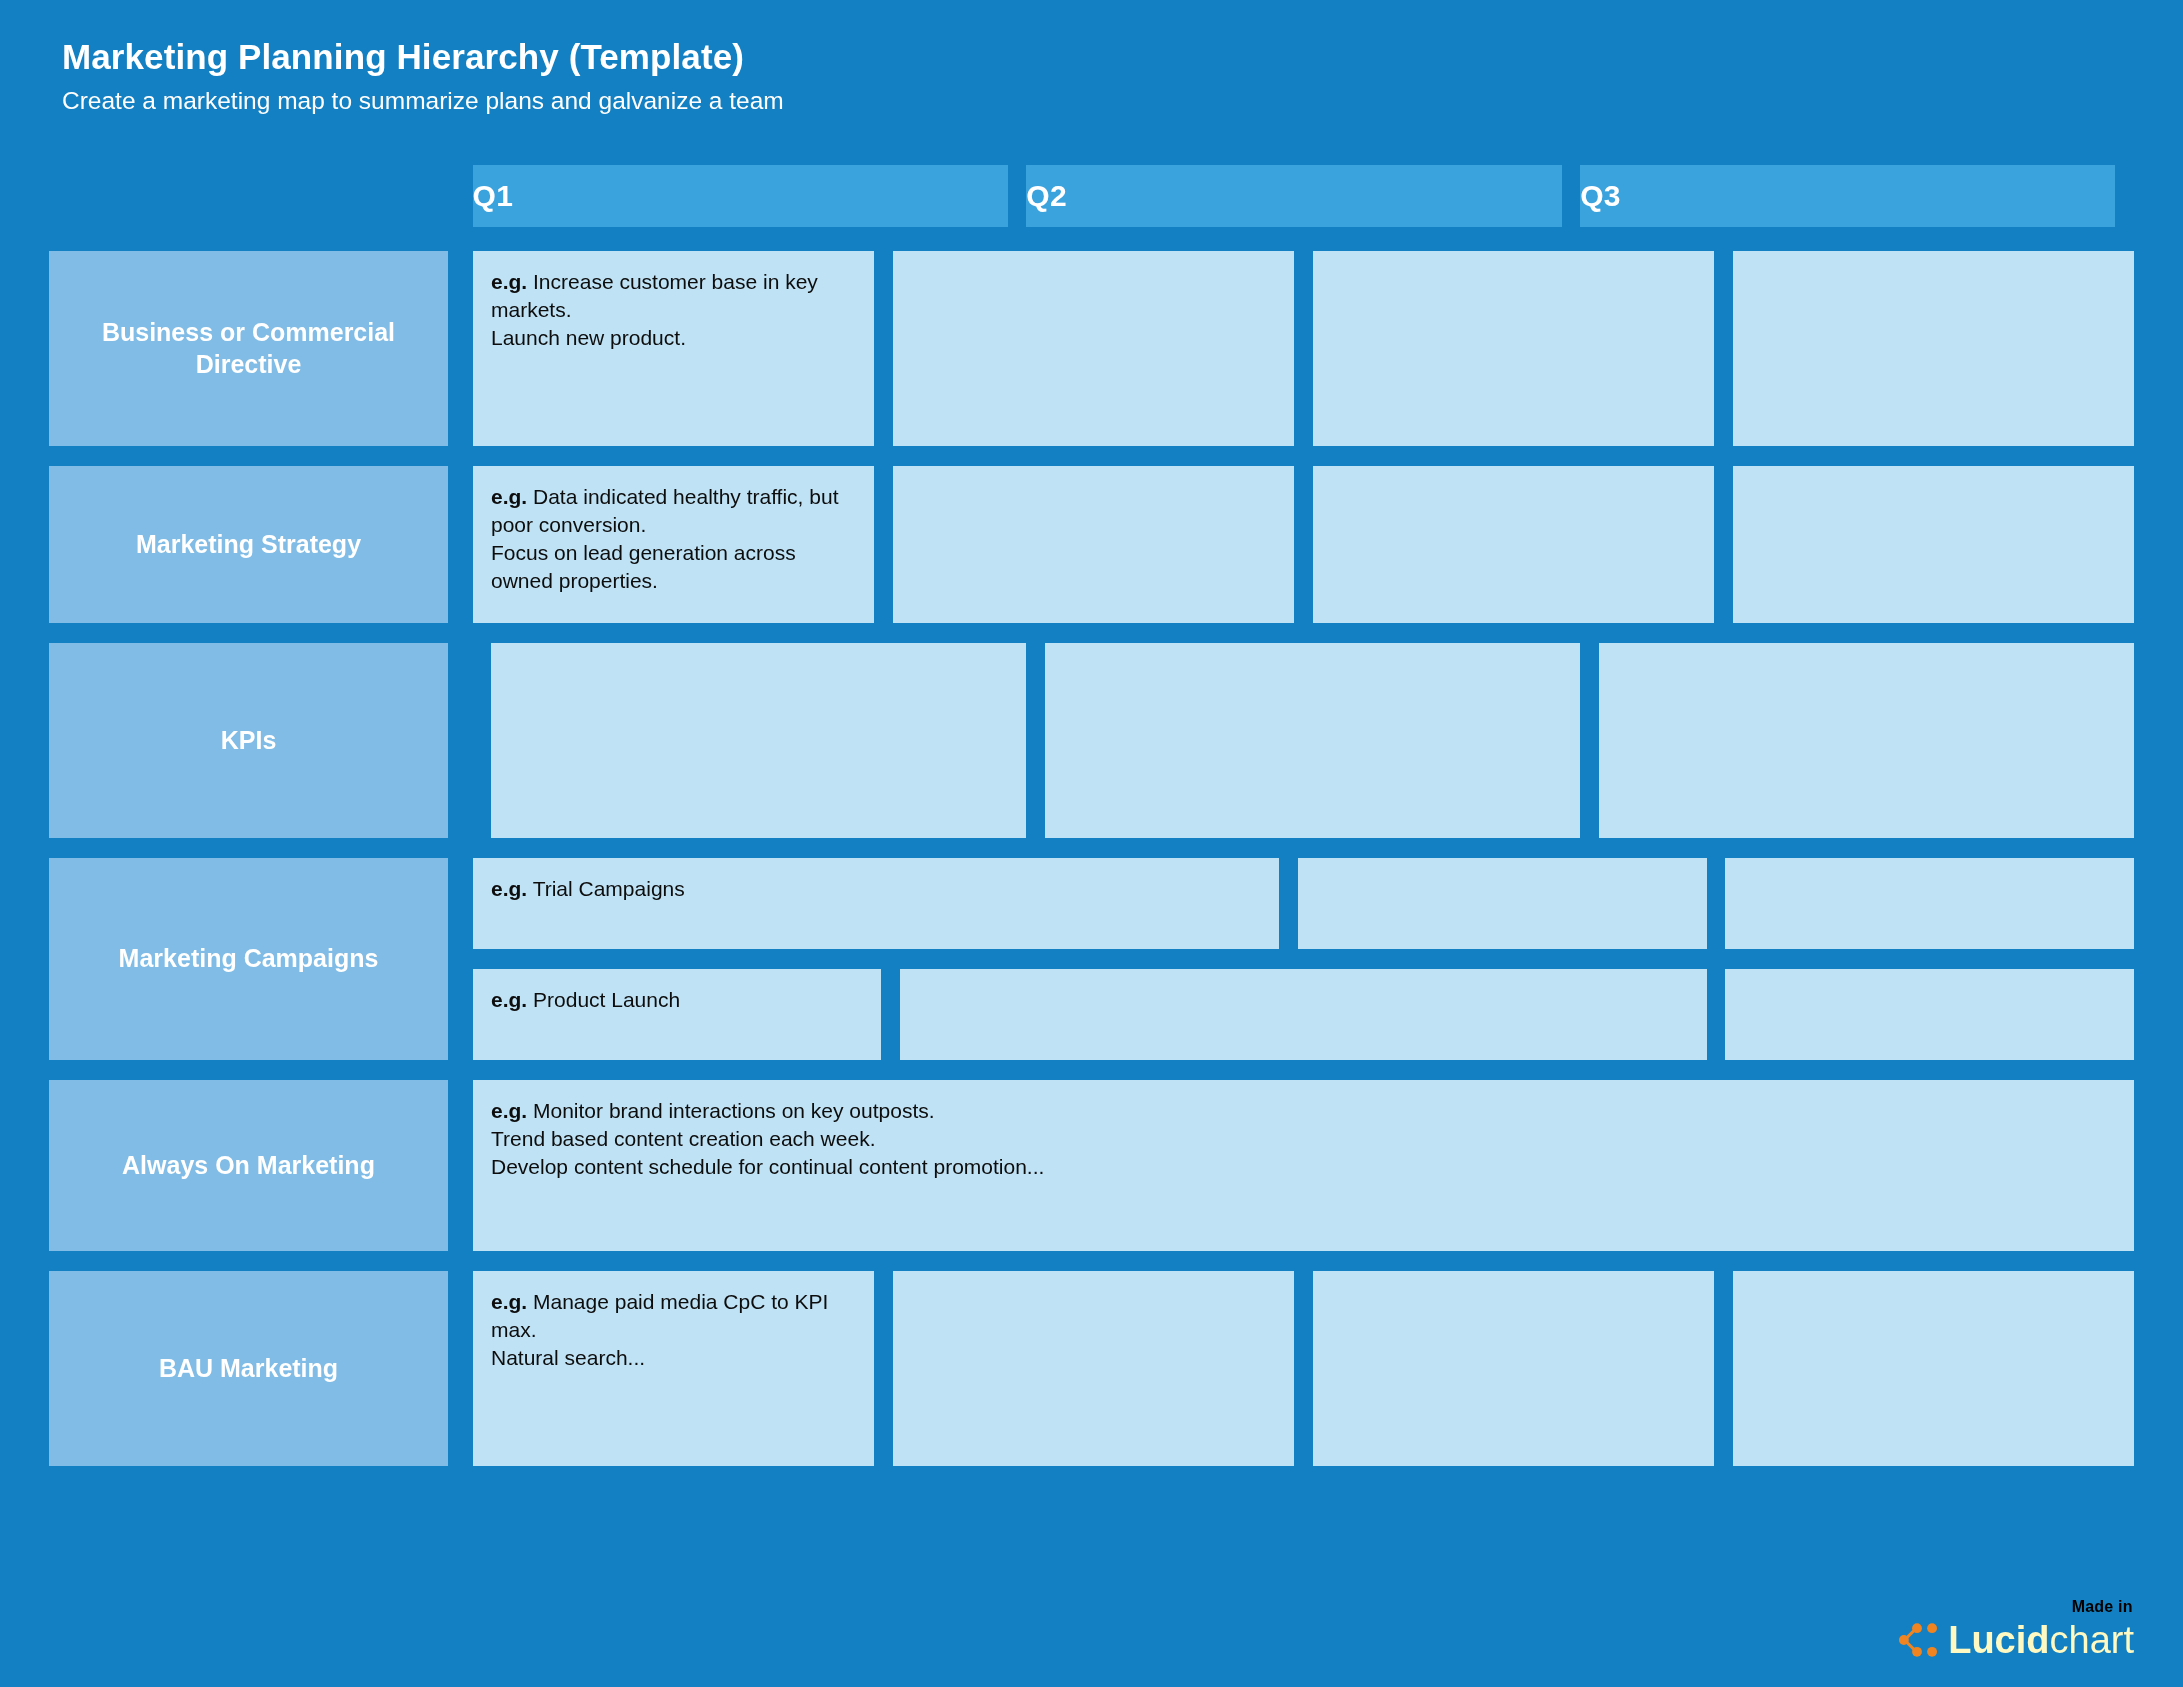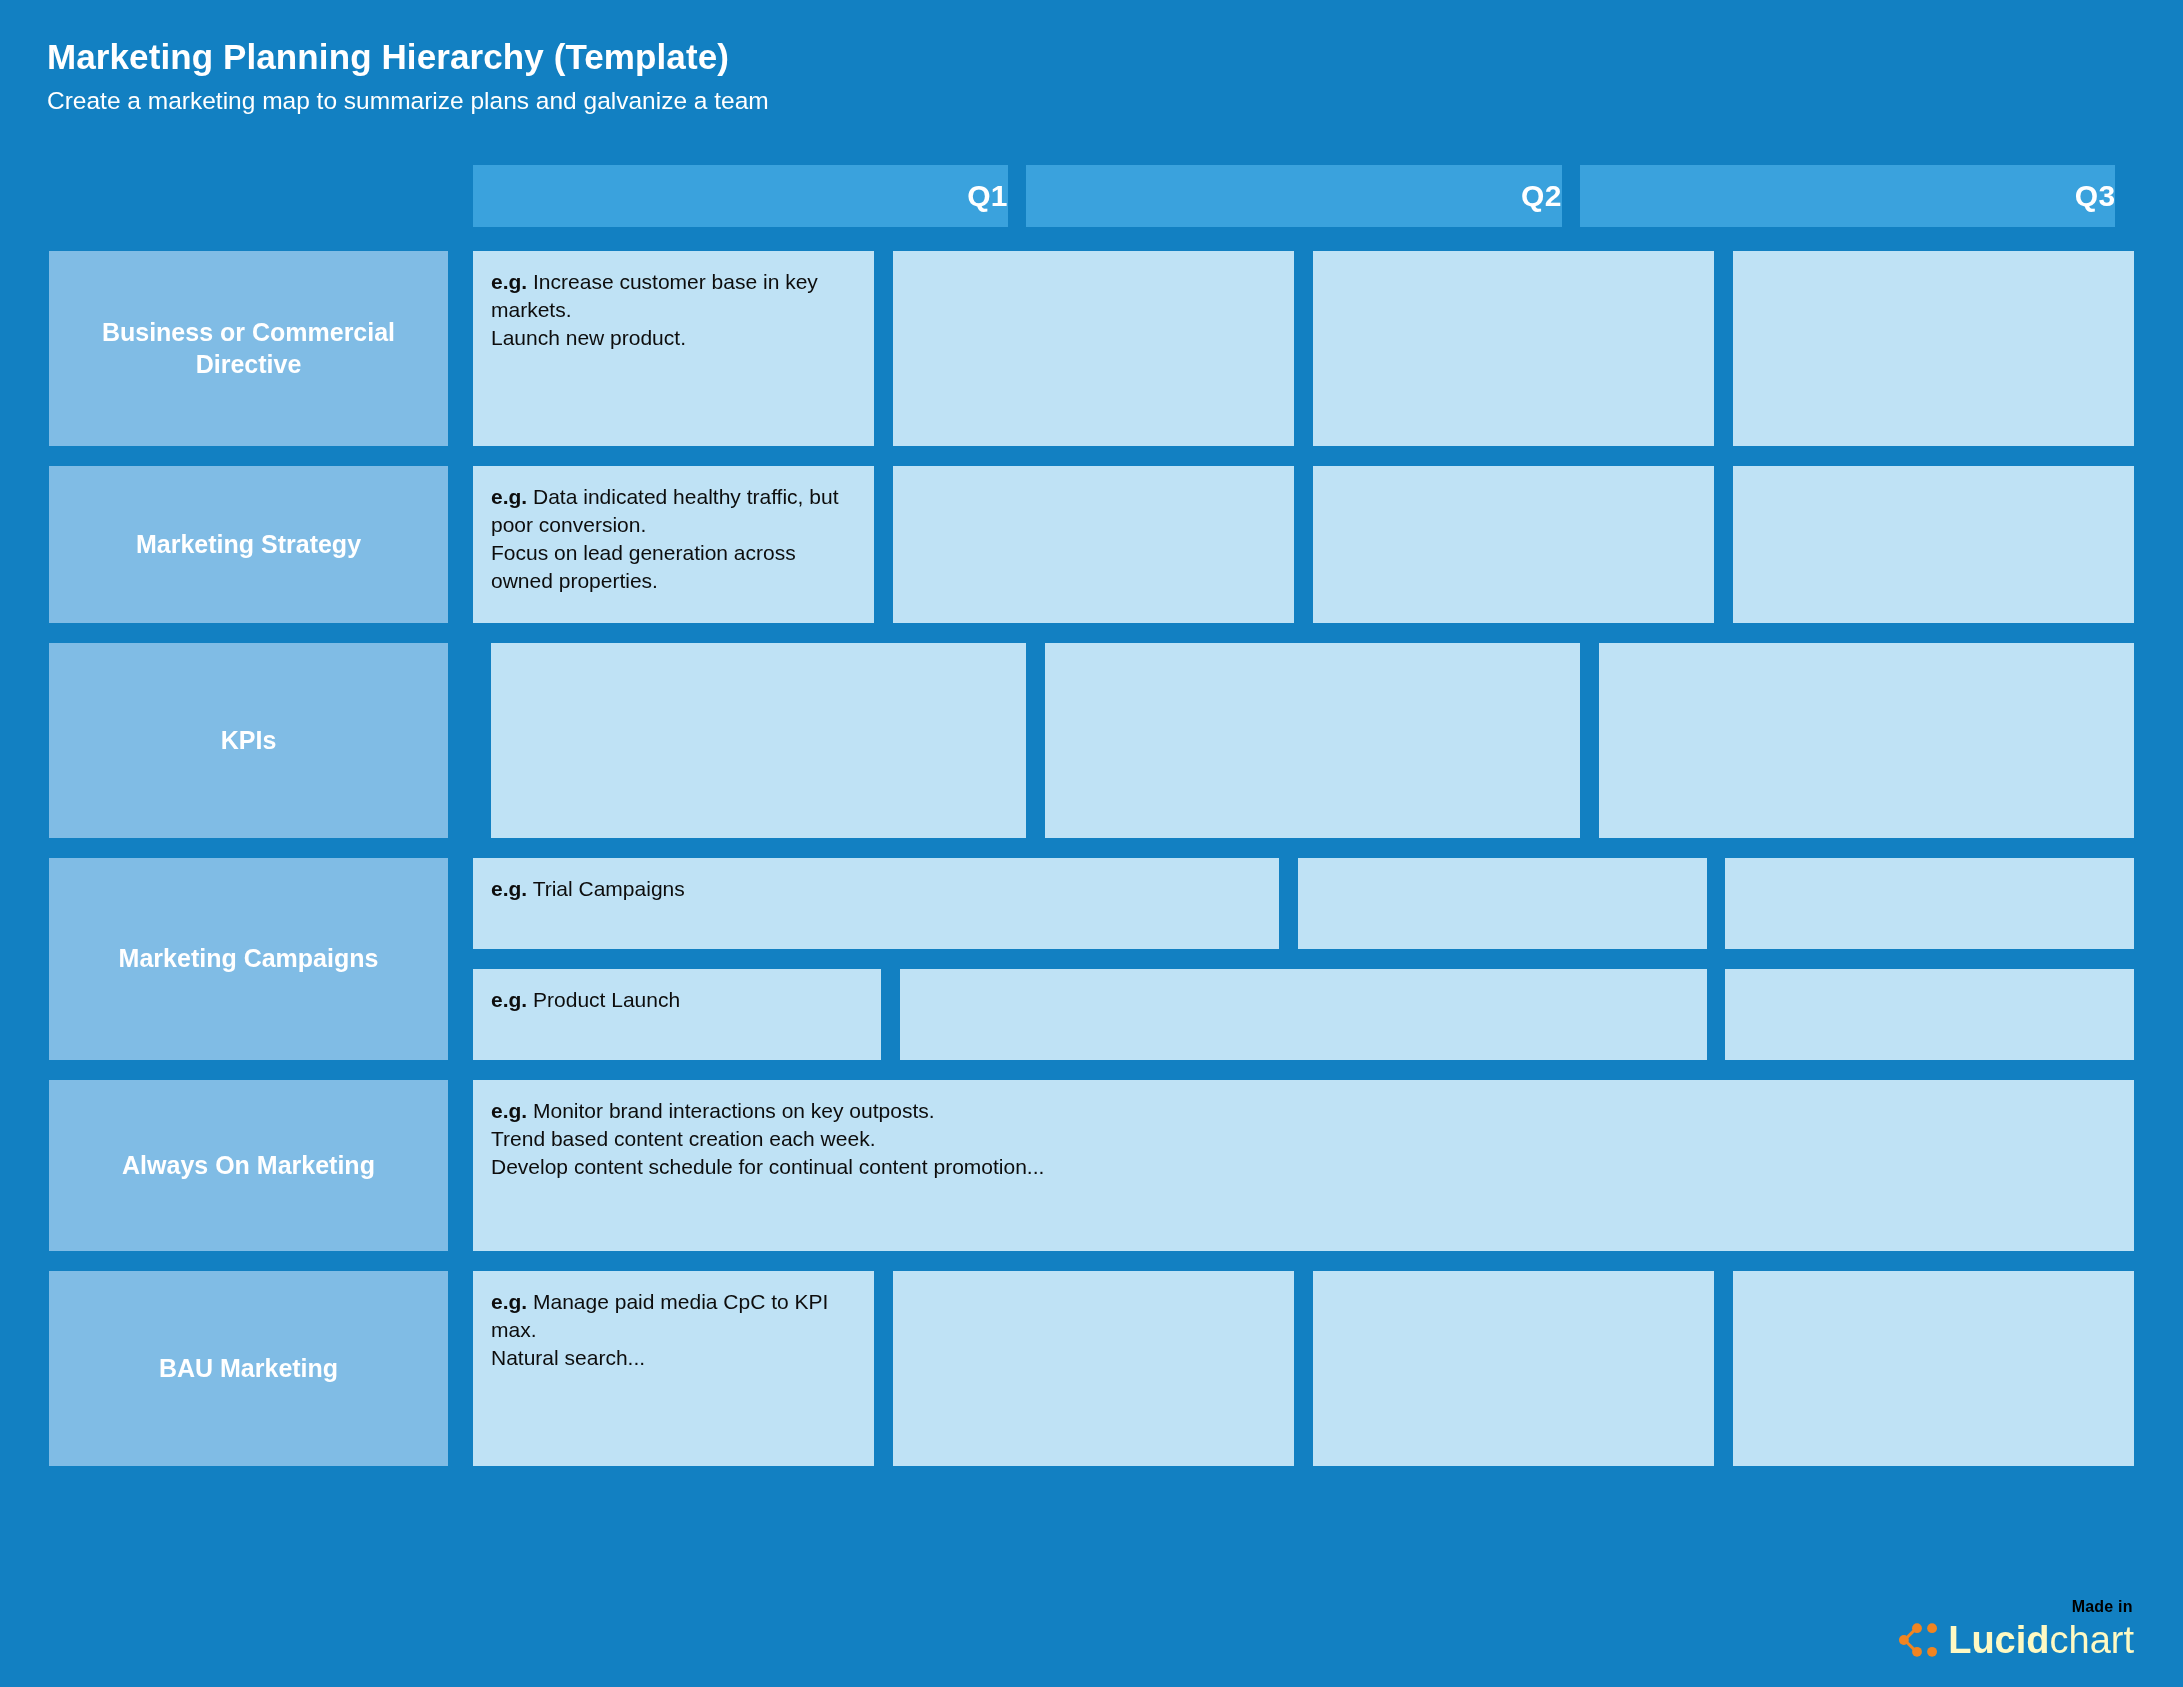--- a/index.html
+++ b/index.html
@@ -12,21 +12,21 @@
     height: 1687px;
     background: #1280c2;
     font-family: "Liberation Sans", sans-serif;
     overflow: hidden;
     position: relative;
   }
 
   
   #header-block {
     position: absolute;
-    left: 47px;
+    left: 62px;
     top: 37px;
     width: 1720px;
   }
   #page-title {
     color: #ffffff;
     font-size: 35px;
     font-weight: bold;
     line-height: 1.12;
     letter-spacing: 0.1px;
     white-space: nowrap;
@@ -62,21 +62,21 @@
   .quarter-spacer {
     flex: 0 0 399px;
     margin-right: 24.5px;
   }
   .quarter-cell {
     flex: 1 1 0;
     height: 62px;
     background: #3aa2dd;
     display: flex;
     align-items: center;
-    justify-content: flex-end;
+    justify-content: flex-start;
   }
   .quarter-label {
     color: #ffffff;
     font-size: 30px;
     font-weight: bold;
     letter-spacing: 0.3px;
   }
 
   
   .matrix-row { margin-bottom: 20px; }

